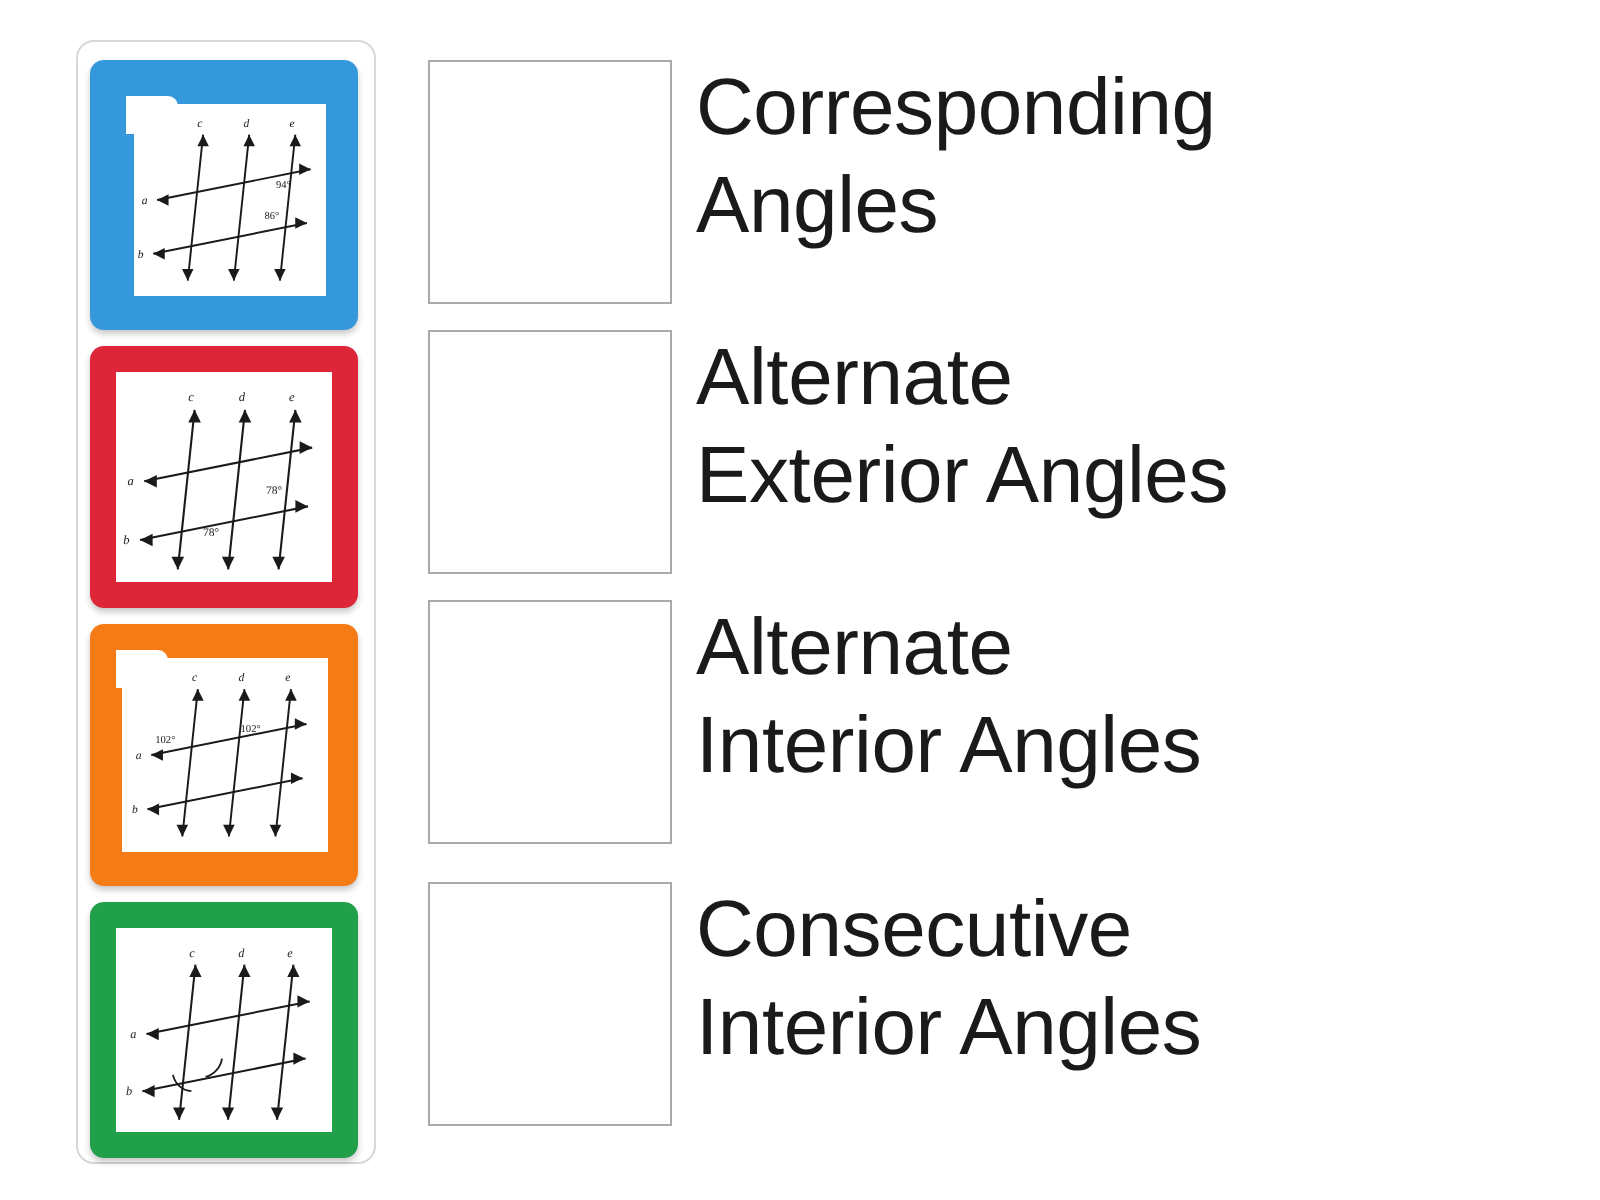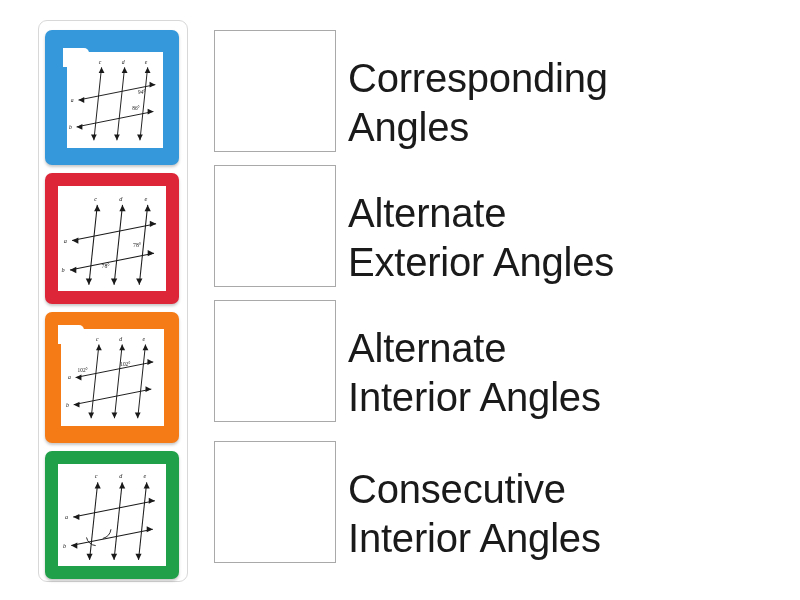--- a/index.html
+++ b/index.html
@@ -71,21 +71,21 @@
   .tile-1 .tile-notch { left: 18px; top: 18px; }
   .tile-3 .tile-notch { left: 13px; top: 13px; }
 
   .fig { position: absolute; left: 0; top: 0; width: 100%; height: 100%; }
 
   
   .row {
     position: absolute;
     left: 214px;
     display: flex;
-    align-items: flex-end;
+    align-items: flex-start;
   }
   .row-1 { top: 30px; }
   .row-2 { top: 165px; }
   .row-3 { top: 300px; }
   .row-4 { top: 441px; }
 
   .dropbox {
     width: 122px;
     height: 122px;
     border: 1px solid #a9a9a9;

